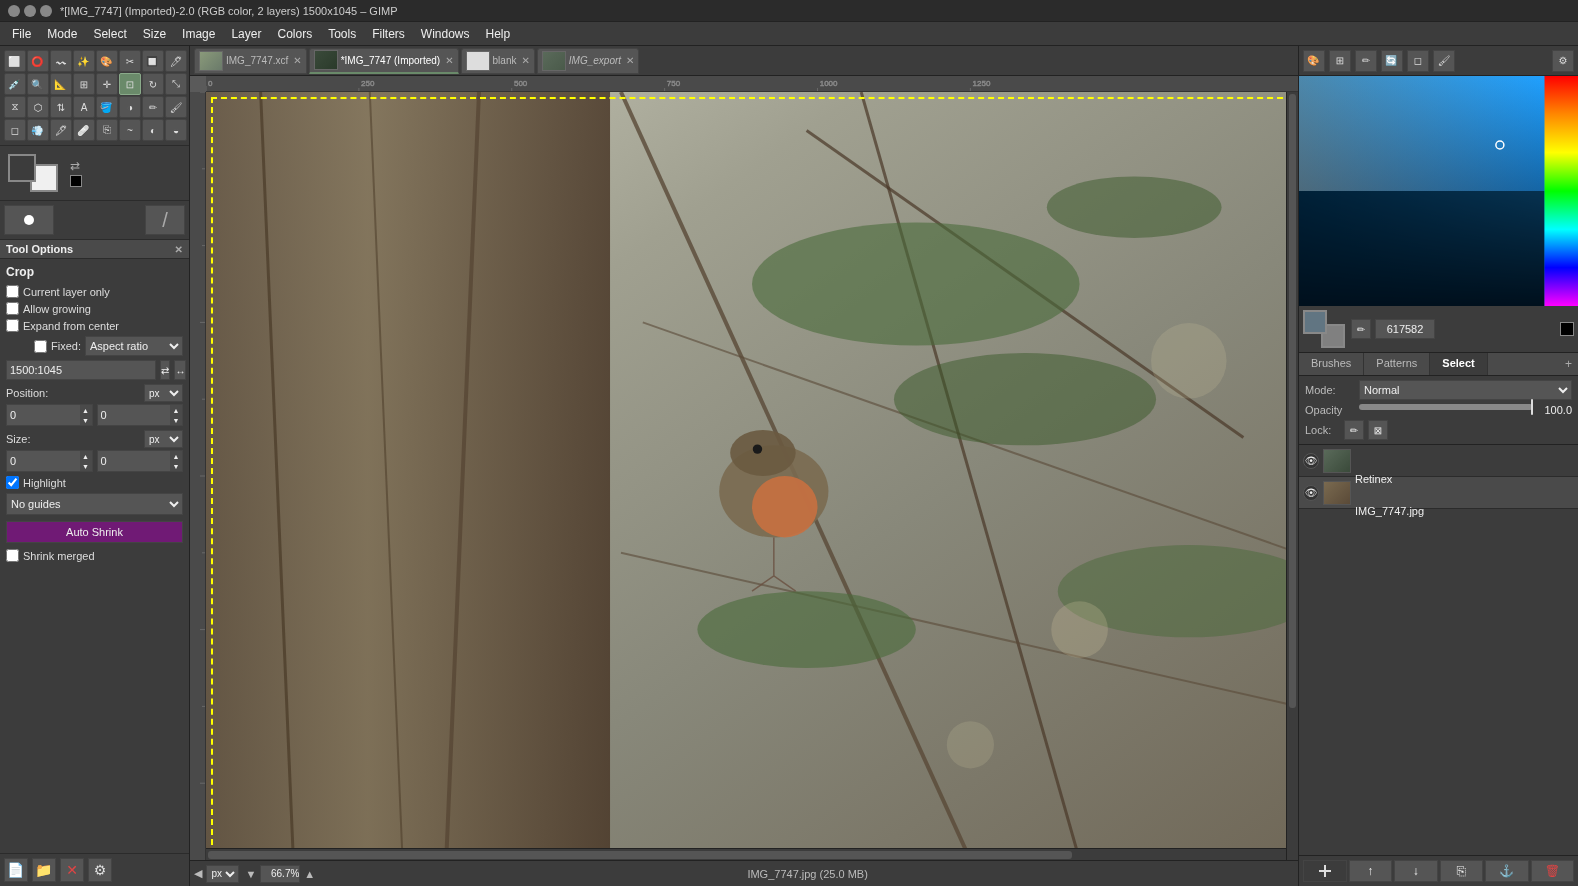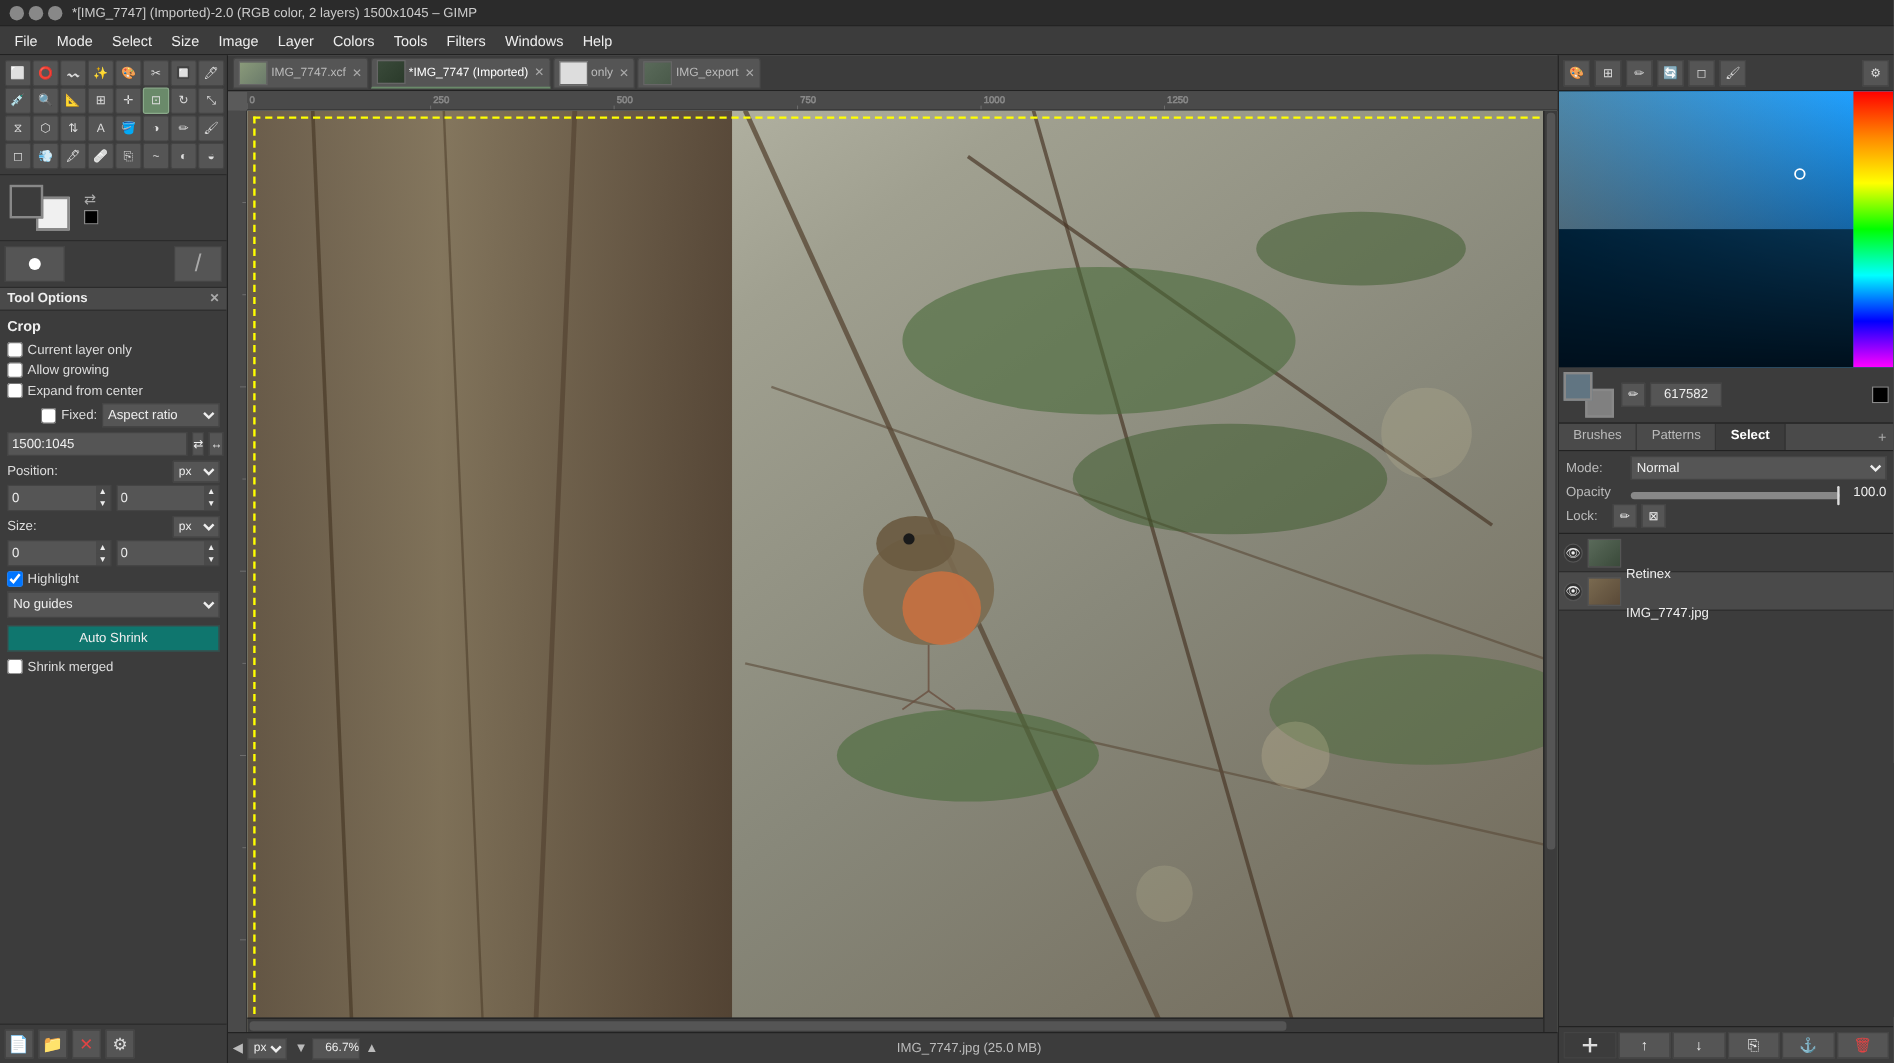--- a/index.html
+++ b/index.html
@@ -260,21 +260,21 @@
       color: #eee;
       cursor: pointer;
       font-size: 7px;
       padding: 0;
       display: flex; align-items: center; justify-content: center;
     }
 
     .auto-shrink-btn {
       width: 100%;
       height: 22px;
-      background: #0f766e;
+      background: #701a75;
       border: 1px solid #444;
       color: #eee;
       cursor: pointer;
       font-size: 11px;
       margin-bottom: 6px;
       text-align: center;
     }
 
     .guides-select {
       width: 100%;
@@ -531,21 +531,21 @@
     .layer-mode-select {
       flex: 1;
       background: #555;
       border: 1px solid #444;
       color: #eee;
       font-size: 11px;
       height: 20px;
     }
     .layer-opacity-row {
       display: flex;
-      align-items: flex-end;
+      align-items: flex-start;
       gap: 4px;
     }
     .layer-opacity-label {
       font-size: 11px;
       color: #bbb;
       width: 50px;
     }
     .layer-opacity-slider {
       flex: 1;
       height: 4px;
@@ -853,27 +853,27 @@
       </div>
 
       <div class="img-tab" style="background:#555; border-bottom:2px solid #6a8a6a;">
         <div class="tab-thumb" style="background: linear-gradient(135deg, #3a4a3a, #2a3a2a);"></div>
         <span style="font-size:10px; color:#fff;">*IMG_7747 (Imported)</span>
         <span class="tab-close">✕</span>
       </div>
 
       <div class="img-tab">
         <div class="tab-thumb" style="background: #ddd;"></div>
-        <span style="font-size:10px; color:#bbb;">only</span>
+        <span style="font-size:10px; color:#bbb;">blank</span>
         <span class="tab-close">✕</span>
       </div>
 
       <div class="img-tab">
         <div class="tab-thumb" style="background: linear-gradient(135deg, #5a6a5a, #4a5a4a);"></div>
-        <span style="font-size:10px; color:#bbb;">IMG_export</span>
+        <span style="font-size:10px; color:#bbb;font-style:italic;">IMG_export</span>
         <span class="tab-close">✕</span>
       </div>
     </div>
 
     <div id="canvas-wrapper">
 
       <div id="ruler-top" style="margin-left:16px;">
         <svg width="100%" height="16" style="position:absolute; top:0; left:0;">
           <rect width="100%" height="16" fill="#4a4a4a"></rect>
 

